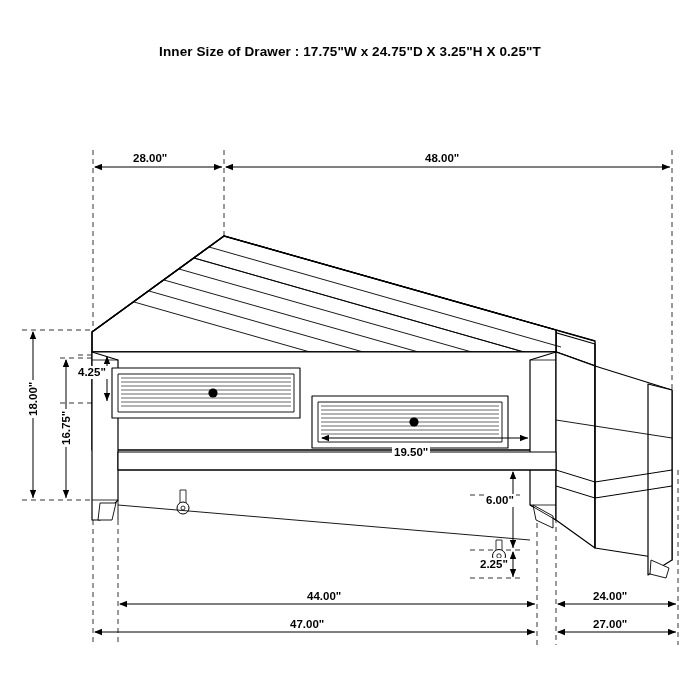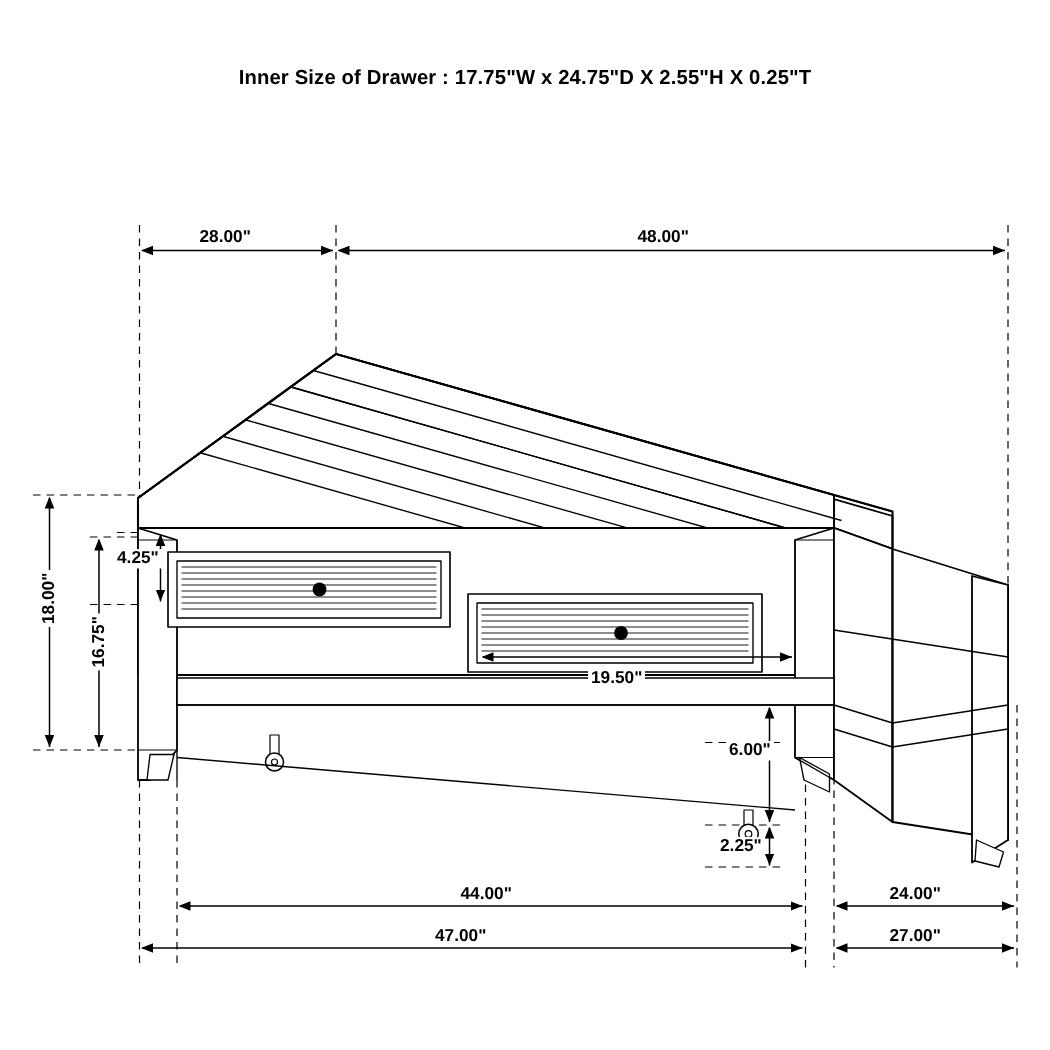--- a/index.html
+++ b/index.html
@@ -47,21 +47,21 @@
   .vert {
     transform: rotate(-90deg);
     transform-origin: left top;
   }
 </style>
 </head>
 <body>
 
 <div id="stage">
 
-  <div class="title">Inner Size of Drawer : 17.75"W x 24.75"D X 2.55"H X 0.25"T</div>
+  <div class="title">Inner Size of Drawer : 17.75"W x 24.75"D X 3.25"H X 0.25"T</div>
 
   <svg class="diagram" width="700" height="700" viewBox="0 0 700 700">
     <defs>
       <marker id="ah" markerWidth="9" markerHeight="9" refX="8" refY="3.2" orient="auto" markerUnits="strokeWidth">
         <path d="M0,0 L8,3.2 L0,6.4 z" fill="#000"></path>
       </marker>
       <marker id="ahs" markerWidth="9" markerHeight="9" refX="1" refY="3.2" orient="auto" markerUnits="strokeWidth">
         <path d="M8,0 L0,3.2 L8,6.4 z" fill="#000"></path>
       </marker>
     </defs>

